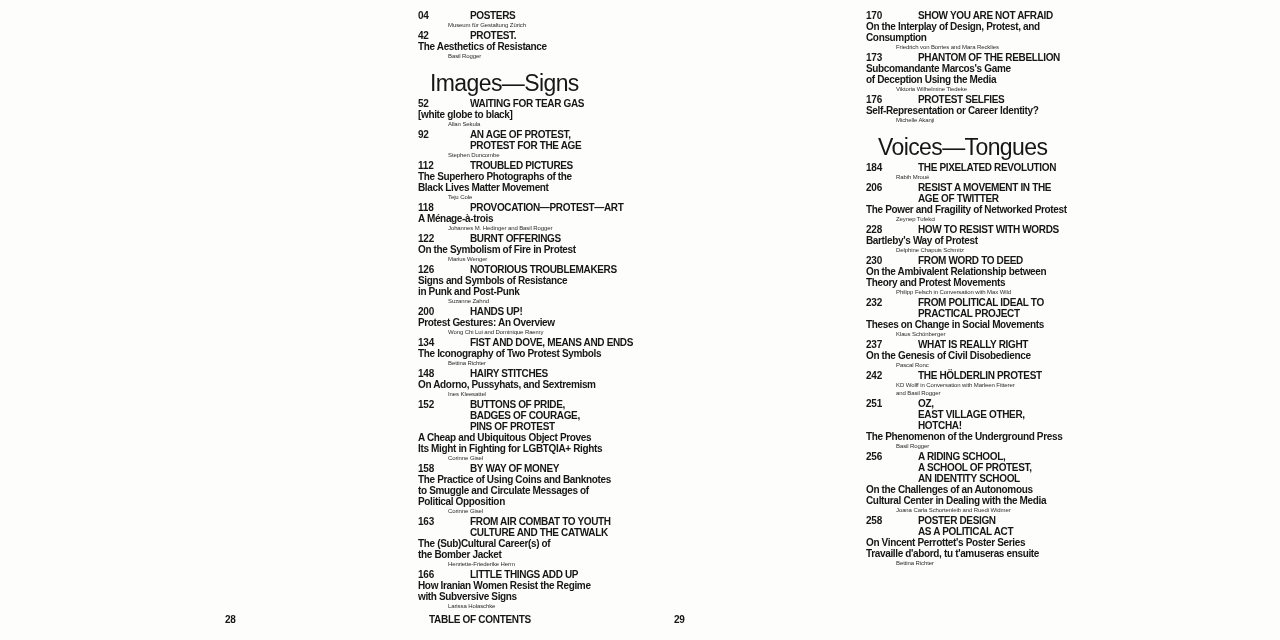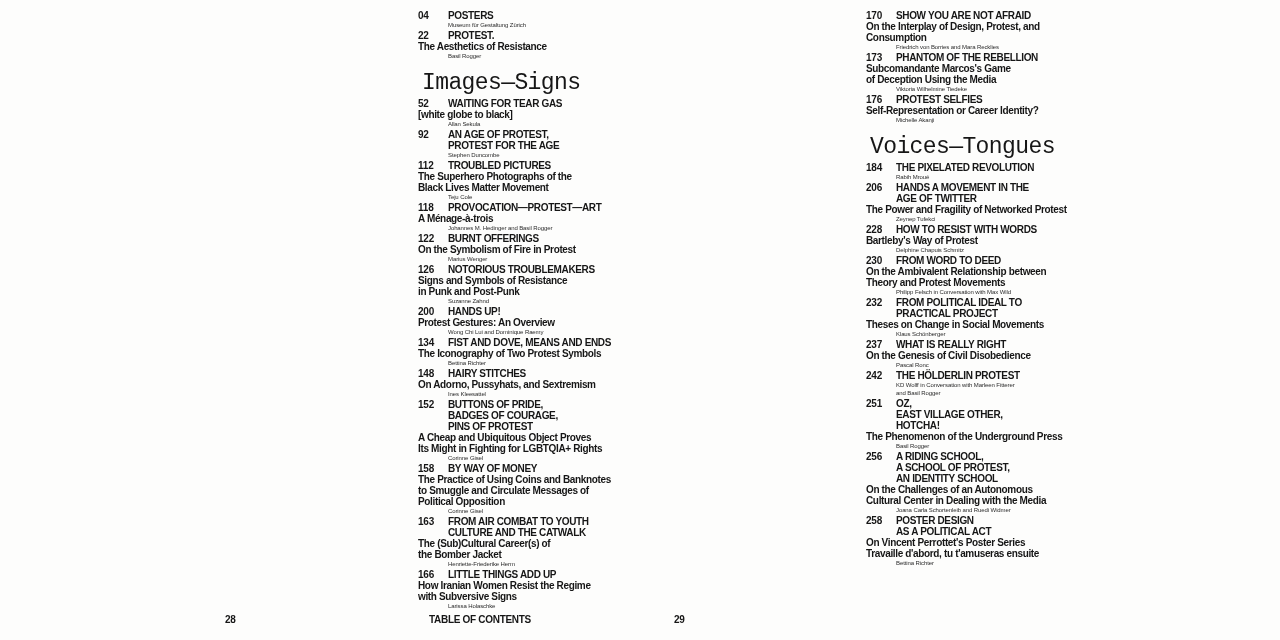--- a/index.html
+++ b/index.html
@@ -8,25 +8,25 @@
     background:var(--bg,#fdfdfc);
     color:var(--ink,#161616);
     font-family:"Liberation Sans","DejaVu Sans",sans-serif;
   }
   .column{position:absolute;top:10px;width:215px;}
   #col-left{left:418px;}
   #col-right{left:866px;}
 
   .section-heading{
     font-size:23px;line-height:25px;font-weight:500;
-    letter-spacing:-0.6px;margin:11px 0 2px 4px;white-space:nowrap;font-family:Liberation Mono, monospace;
+    letter-spacing:-0.6px;margin:11px 0 2px 12px;white-space:nowrap;
   }
   .entry{margin:0;}
   .tl{display:flex;white-space:nowrap;}
-  .tl .num{flex:none;width:30px;font-size:10px;line-height:11px;font-weight:700;letter-spacing:-0.2px;}
+  .tl .num{flex:none;width:52px;font-size:10px;line-height:11px;font-weight:700;letter-spacing:-0.2px;}
   .tl .t, .sub{
     font-size:10px;line-height:11px;font-weight:700;letter-spacing:-0.35px;white-space:nowrap;
   }
   .author{
     font-size:6px;line-height:8px;font-weight:400;letter-spacing:-0.1px;
     padding-left:30px;white-space:nowrap;color:#2b2b2b;
   }
   .entry .author:last-child{margin-bottom:1px;}
 
   .footer-item{
@@ -43,21 +43,21 @@
 <div class="column" id="col-left">
     <div class="entry">
       <div class="tl">
         <span class="num">04</span>
         <span class="t">POSTERS</span>
       </div>
       <div class="author">Museum für Gestaltung Zürich</div>
     </div>
     <div class="entry">
       <div class="tl">
-        <span class="num">22</span>
+        <span class="num">42</span>
         <span class="t">PROTEST.</span>
       </div>
       <div class="sub">The Aesthetics of Resistance</div>
       <div class="author">Basil Rogger</div>
     </div>
     <div class="section-heading">Images—Signs</div>
     <div class="entry">
       <div class="tl">
         <span class="num">52</span>
         <span class="t">WAITING FOR TEAR GAS</span>
@@ -215,21 +215,21 @@
     <div class="entry">
       <div class="tl">
         <span class="num">184</span>
         <span class="t">THE PIXELATED REVOLUTION</span>
       </div>
       <div class="author">Rabih Mroué</div>
     </div>
     <div class="entry">
       <div class="tl">
         <span class="num">206</span>
-        <span class="t">HANDS A MOVEMENT IN THE</span>
+        <span class="t">RESIST A MOVEMENT IN THE</span>
       </div>
       <div class="tl">
         <span class="num"></span>
         <span class="t">AGE OF TWITTER</span>
       </div>
       <div class="sub">The Power and Fragility of Networked Protest</div>
       <div class="author">Zeynep Tufekci</div>
     </div>
     <div class="entry">
       <div class="tl">

